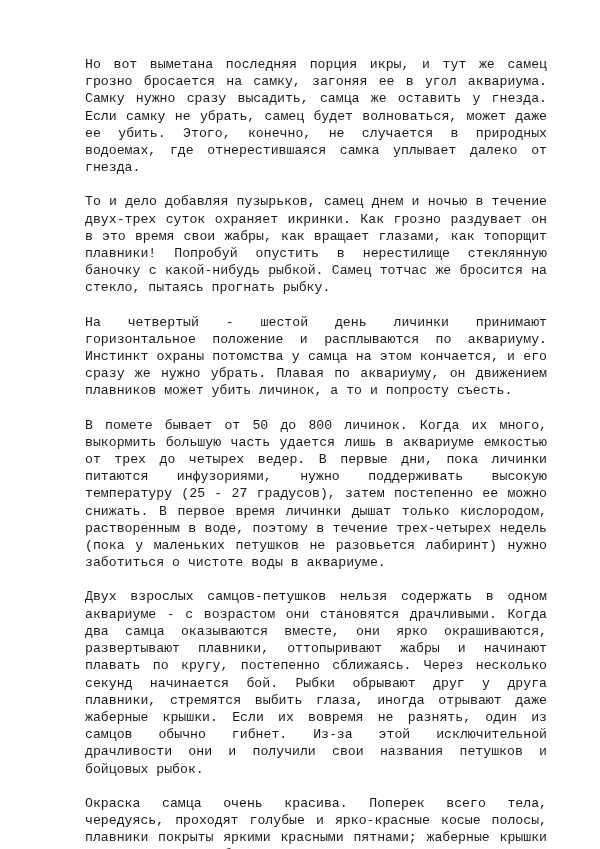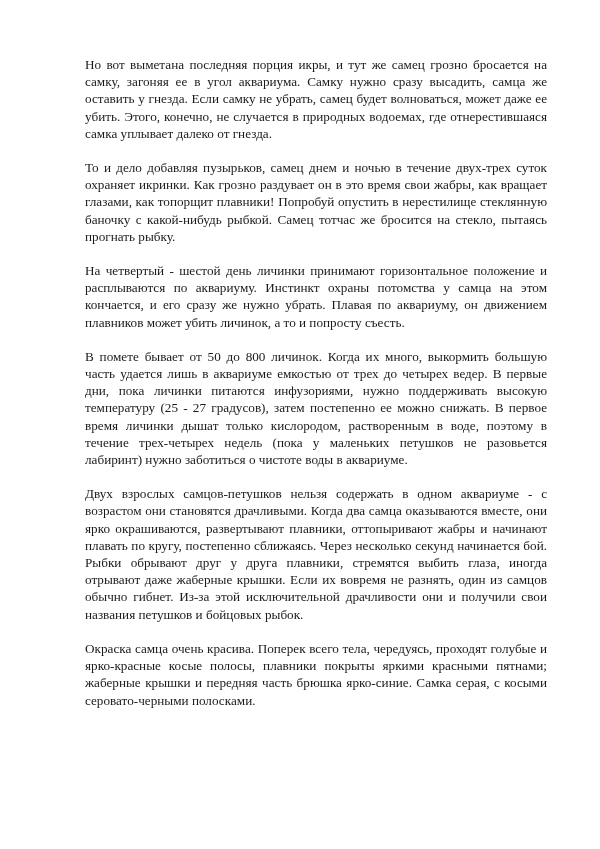--- a/index.html
+++ b/index.html
@@ -10,20 +10,21 @@
     top: 56px;
     width: 478px;
     font-family: "Liberation Serif", "DejaVu Serif", serif;
     font-size: 13.2px;
     line-height: 17.2px;
     color: #1a1a1a;
   }
   .para {
     margin: 0 16px 17px 0;
     text-align: justify;
+    font-family: Liberation Mono, monospace;
   }
 </style>
 </head>
 <body>
 
 <div class="page">
   <p class="para">Но вот выметана последняя порция икры, и тут же самец грозно бросается на самку, загоняя ее в угол аквариума. Самку нужно сразу высадить, самца же оставить у гнезда. Если самку не убрать, самец будет волноваться, может даже ее убить. Этого, конечно, не случается в природных водоемах, где отнерестившаяся самка уплывает далеко от гнезда.</p>
   <p class="para">То и дело добавляя пузырьков, самец днем и ночью в течение двух-трех суток охраняет икринки. Как грозно раздувает он в это время свои жабры, как вращает глазами, как топорщит плавники! Попробуй опустить в нерестилище стеклянную баночку с какой-нибудь рыбкой. Самец тотчас же бросится на стекло, пытаясь прогнать рыбку.</p>
   <p class="para">На четвертый - шестой день личинки принимают горизонтальное положение и расплываются по аквариуму. Инстинкт охраны потомства у самца на этом кончается, и его сразу же нужно убрать. Плавая по аквариуму, он движением плавников может убить личинок, а то и попросту съесть.</p>
   <p class="para">В помете бывает от 50 до 800 личинок. Когда их много, выкормить большую часть удается лишь в аквариуме емкостью от трех до четырех ведер. В первые дни, пока личинки питаются инфузориями, нужно поддерживать высокую температуру (25 - 27 градусов), затем постепенно ее можно снижать. В первое время личинки дышат только кислородом, растворенным в воде, поэтому в течение трех-четырех недель (пока у маленьких петушков не разовьется лабиринт) нужно заботиться о чистоте воды в аквариуме.</p>

